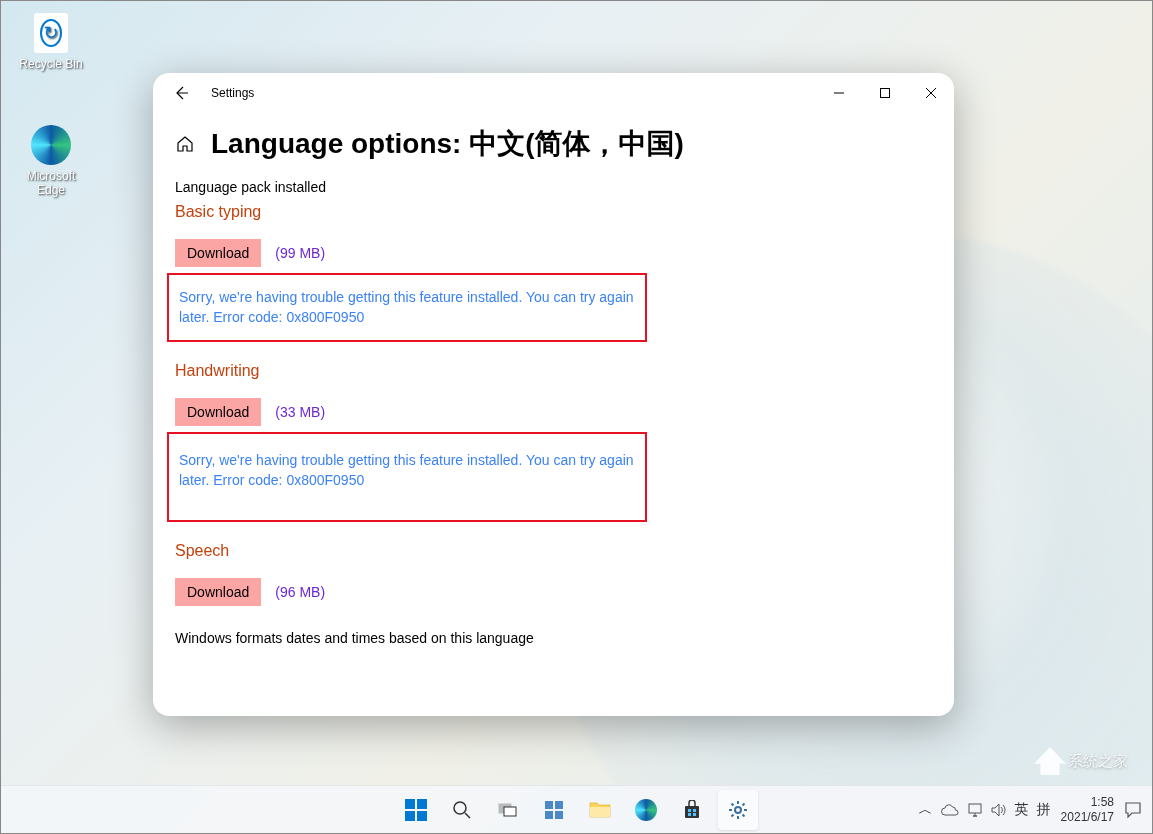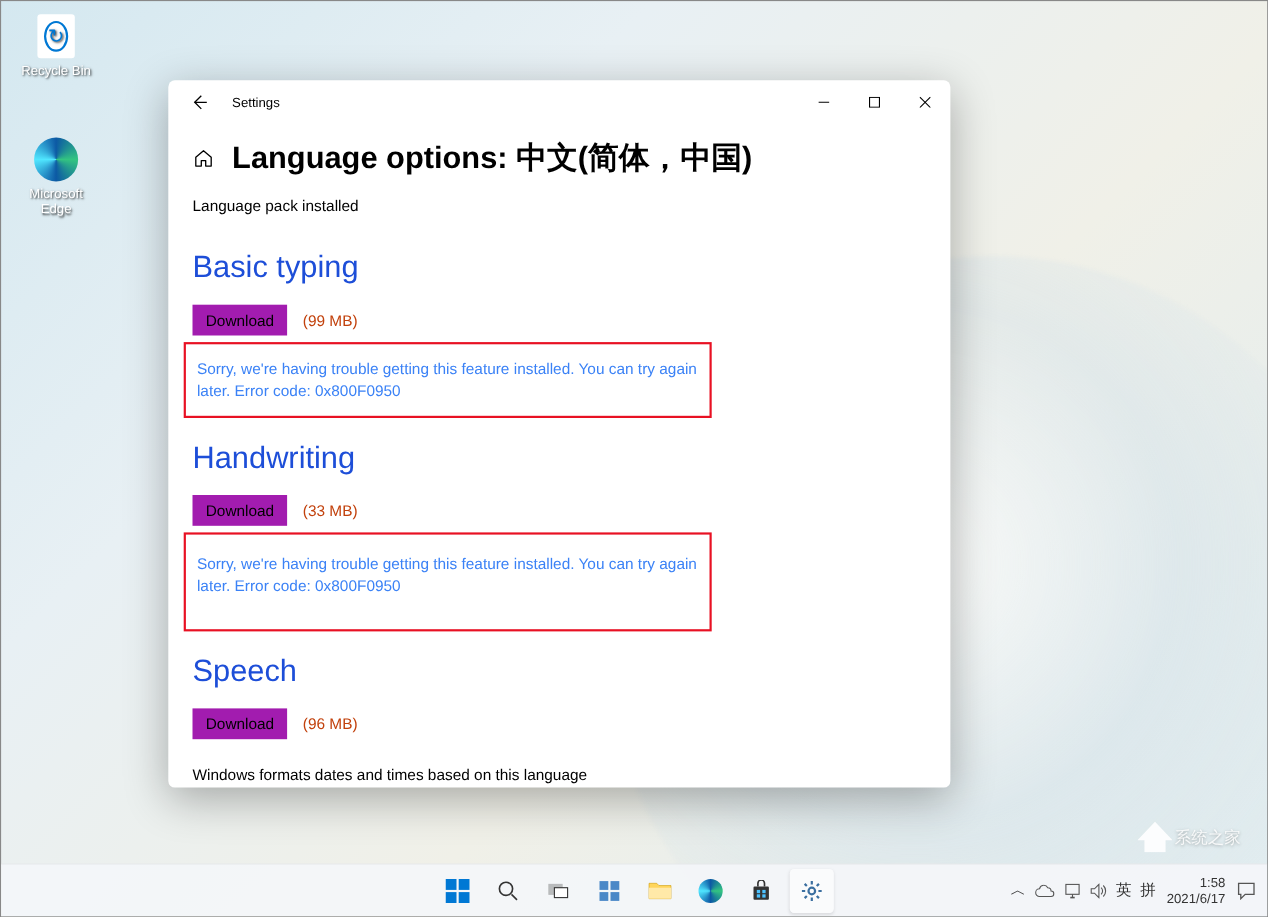--- a/index.html
+++ b/index.html
@@ -26,44 +26,44 @@
 .recycle-bin-icon { background: #fff; border-radius: 3px; width: 34px; height: 40px; position: relative; margin: 0 auto 4px; }
 .recycle-bin-icon::before { content: ""; position: absolute; inset: 6px; border: 2px solid #0078d4; border-radius: 50%; }
 .recycle-bin-icon::after { content: "↻"; position: absolute; inset: 0; display: flex; align-items:center; justify-content:center; color:#0078d4; font-size:18px; }
 .edge-icon {
   width: 40px; height: 40px; border-radius: 50%;
   background: conic-gradient(from 180deg, #0c59a4, #50e6ff, #0c59a4, #33c481, #0c59a4);
   margin: 0 auto 4px;
 }
 .settings-window {
   position: absolute; left: 152px; top: 72px;
-  width: 711px; height: 643px;
+  width: 801px; height: 643px;
   background: #fff;
-  border-radius: 6px;
+  border-radius: 16px;
   box-shadow: 0 10px 40px rgba(0,0,0,0.3);
   overflow: hidden;
 }
 .titlebar {
   height: 40px; display: flex; align-items: center;
   padding-left: 12px;
 }
 .back-btn { width: 32px; height: 32px; display:flex; align-items:center; justify-content:center; cursor:pointer; font-size:18px; }
 .title-text { font-size: 12px; margin-left: 14px; color: #000; }
 .win-controls { margin-left: auto; display: flex; }
 .win-controls div { width: 46px; height: 32px; display:flex; align-items:center; justify-content:center; cursor:pointer; font-size: 12px; }
 .win-controls .close { font-size: 14px; }
 .content { padding: 0 22px 20px 22px; }
 .page-header { display: flex; align-items: center; gap: 16px; margin-top: 12px; margin-bottom: 16px; }
 .home-icon { width: 20px; height: 20px; cursor:pointer; }
 .page-title { font-size: 28px; font-weight: 700; }
-.status-text { font-size: 14px; margin-bottom: 32px; color: #000; }
-.section-title { font-size: 28px; font-weight: 400; margin-bottom: 18px; color: #1d4ed8; }
+.status-text { font-size: 14px; margin-bottom: 8px; color: #000; }
+.section-title { font-size: 16px; font-weight: 400; margin-bottom: 18px; color: #c2410c; }
 .dl-row { display: flex; align-items: center; gap: 14px; margin-bottom: 6px; }
-.dl-btn { background: #a21caf; border: none; padding: 6px 12px; font-size: 14px; cursor:pointer; color:#000; }
-.dl-size { font-size: 14px; color: #c2410c; }
+.dl-btn { background: #fca5a5; border: none; padding: 6px 12px; font-size: 14px; cursor:pointer; color:#000; }
+.dl-size { font-size: 14px; color: #6d28d9; }
 .error-box {
   border: 2px solid #e81123; padding: 12px 10px;
   margin: 2px 0 18px -8px; width: 480px;
 }
 .error-text { color: #3b82f6; font-size: 14px; line-height: 1.45; }
 .regional-text { font-size: 14px; color: #000; margin-bottom: 14px; }
 .section { margin-bottom: 20px; }
 .taskbar {
   position: absolute; left: 0; right: 0; bottom: 0; height: 48px;
   background: rgba(243,246,249,0.95);

